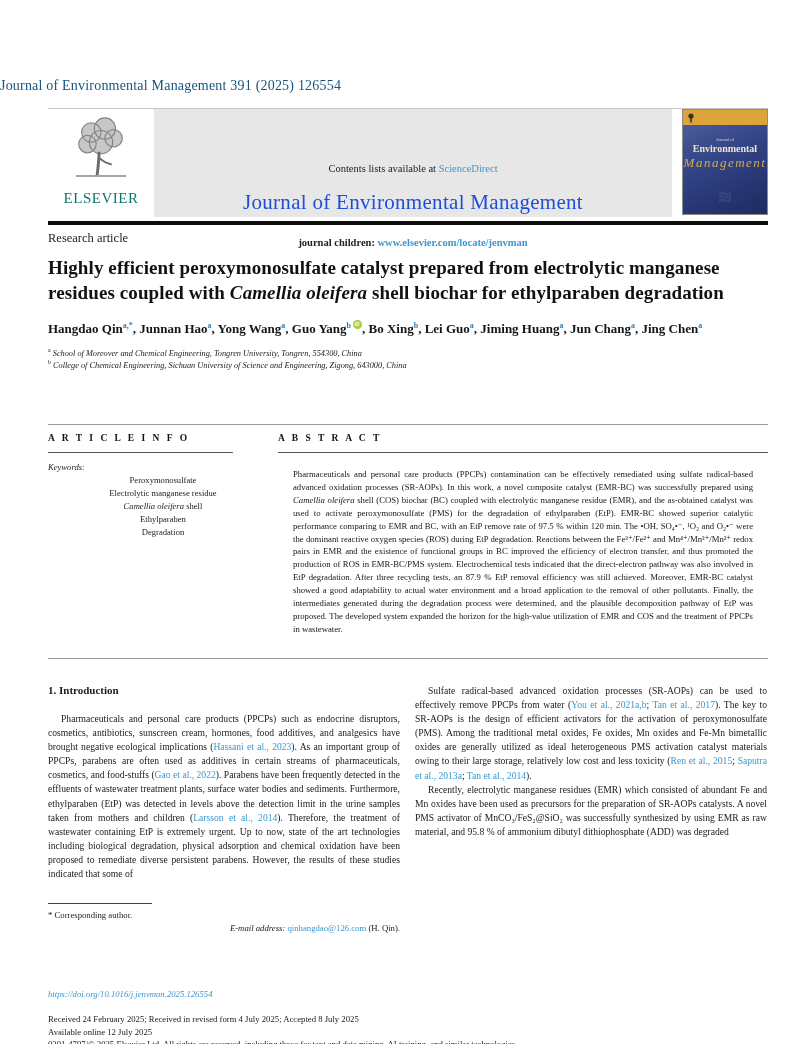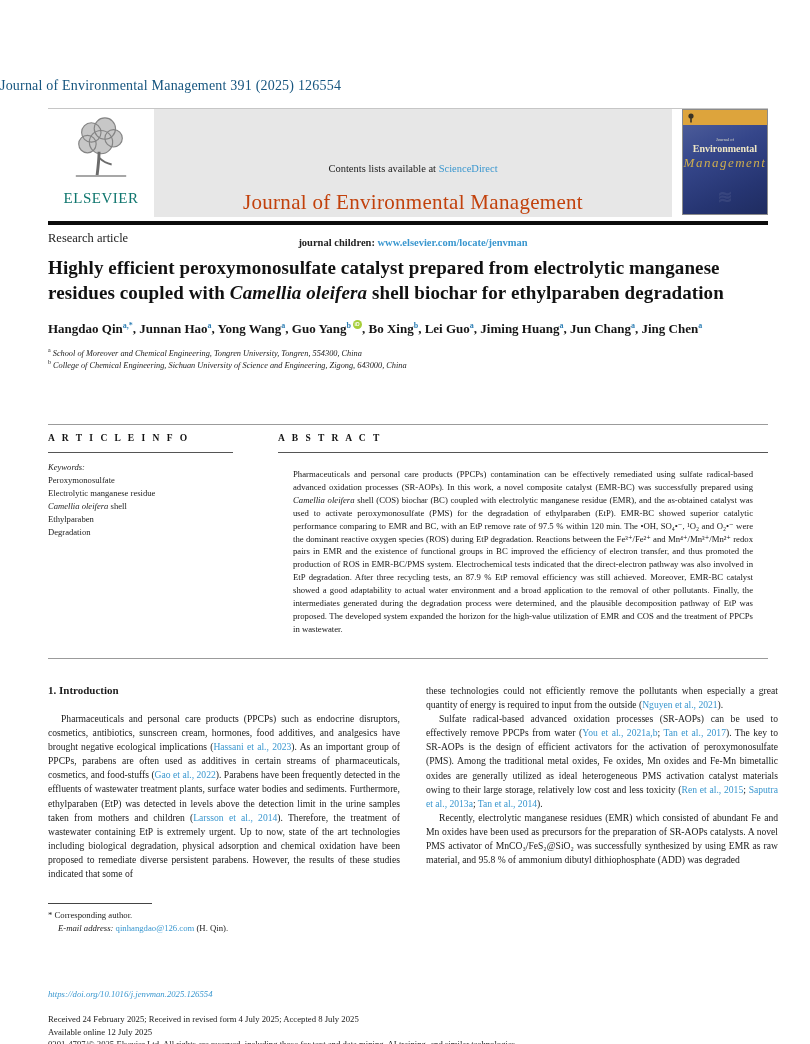--- a/index.html
+++ b/index.html
@@ -12,21 +12,21 @@
 
   
   .masthead{position:absolute;top:108px;left:48px;width:720px;height:108px;
     border-top:1px solid #c6c6c6;display:flex;align-items:stretch;}
   .mast-left{width:106px;display:flex;flex-direction:column;align-items:center;
     justify-content:flex-start;padding-top:6px;background:#fff;}
   .els-word{font-size:15px;color:#0f766e;letter-spacing:.5px;margin-top:11px;
     font-family:"Liberation Serif",serif;}
   .mast-center{flex:1;background:#e7e7e7;text-align:center;padding:10px 8px 8px;margin-right:10px;}
   .contents-line{font-size:10.5px;color:#222;margin-top:44px;}
-  .journal-title{font-size:21px;color:#c2410c;margin-top:16px;letter-spacing:.3px;}
+  .journal-title{font-size:21px;color:#1d4ed8;margin-top:16px;letter-spacing:.3px;}
   .homepage-line{font-size:10.5px;margin-top:22px;font-weight:bold;color:#222;}
   .cover{width:86px;height:106px;border:1px solid #8b8b8b;box-sizing:border-box;
     background:linear-gradient(155deg,#53639f 0%,#35468a 40%,#263572 75%,#1f2c60 100%);
     position:relative;overflow:hidden;}
   .cover-band{height:15px;background:#dda43c;display:flex;align-items:center;padding-left:4px;}
   .cover-titles{text-align:center;margin-top:12px;}
   .cover-sm{font-size:4.5px;color:#d8d8c8;}
   .cover-env{font-size:10px;font-weight:bold;color:#efe7c6;margin-top:1px;}
   .cover-mgmt{font-size:13px;font-style:italic;color:#cfae4e;letter-spacing:1.5px;margin-top:1px;}
   .cover-ghost{position:absolute;bottom:6px;left:0;width:100%;text-align:center;
@@ -48,39 +48,39 @@
   .rule-light{position:absolute;left:48px;width:720px;border-top:1px solid #9b9b9b;}
 
   
   .info-abstract{position:absolute;top:433px;left:48px;width:720px;display:flex;}
   .col-info{width:230px;flex:0 0 230px;}
   .col-abs{flex:1;}
   .sec-heading{font-size:9.5px;font-weight:bold;letter-spacing:2.5px;color:#111;}
   .h-underline{border-top:1px solid #555;margin-top:9px;margin-bottom:9px;}
   .col-info .h-underline{width:185px;}
   .kw-label{font-size:8.6px;font-style:italic;margin-bottom:2px;}
-  .kw-item{font-size:8.6px;line-height:13px;}
+  .kw-item{font-size:8.6px;line-height:13px;text-align:center;}
   .abstract-text{font-size:8.7px;line-height:12.9px;text-align:justify;margin:15px;color:#161616;}
 
   
-  .intro{position:absolute;top:684px;left:48px;width:720px;display:flex;gap:26px;}
+  .intro{position:absolute;top:684px;left:48px;width:720px;display:flex;gap:15px;}
   .intro-col{width:352px;flex:0 0 352px;}
   .intro-heading{font-size:11px;font-weight:bold;margin:0 0 16px;}
   .body-para{font-size:9.6px;line-height:14.1px;text-align:justify;margin:0 0 0;color:#191919;}
-  .body-para.indent{text-indent:13px;margin-top:12px;}
+  .body-para.indent{text-indent:13px;}
   .body-para + .body-para{margin-top:0;}
   .cite{color:#3a97cf;}
   .link{color:#3a97cf;}
   sup.seg-sup{line-height:0;}
 
   
   .footnote{margin-top:22px;}
   .footnote-rule{width:104px;border-top:1px solid #444;margin-bottom:5px;}
   .fn-line{font-size:8.7px;line-height:12.5px;}
-  .fn-email{padding-left:10px;}
+  .fn-email{padding-left:10px;text-align:right;}
 
   
   .footer{position:absolute;top:988px;left:48px;width:720px;font-size:8.7px;line-height:12.3px;color:#1a1a1a;}
   .footer-doi{margin-bottom:13px;font-style:italic;}
 
   .orcid{display:inline-block;width:9px;height:9px;border-radius:50%;background:#a6ce39;
     margin-left:2px;position:relative;top:-4px;}
   .orcid::after{content:"iD";position:absolute;top:1px;left:1.5px;font-size:5px;color:#fff;
     font-family:"Liberation Sans",sans-serif;font-weight:bold;}
 </style>
@@ -173,21 +173,20 @@
     <div class="intro-col">
       <h2 class="intro-heading">1. Introduction</h2>
       <p class="body-para indent"><span>Pharmaceuticals and personal care products (PPCPs) such as endocrine disruptors, cosmetics, antibiotics, sunscreen cream, hormones, food additives, and analgesics have brought negative ecological implications (</span><span class="cite">Hassani et al., 2023</span><span>). As an important group of PPCPs, parabens are often used as additives in certain streams of pharmaceuticals, cosmetics, and food-stuffs (</span><span class="cite">Gao et al., 2022</span><span>). Parabens have been frequently detected in the effluents of wastewater treatment plants, surface water bodies and sediments. Furthermore, ethylparaben (EtP) was detected in levels above the detection limit in the urine samples taken from mothers and children (</span><span class="cite">Larsson et al., 2014</span><span>). Therefore, the treatment of wastewater containing EtP is extremely urgent. Up to now, state of the art technologies including biological degradation, physical adsorption and chemical oxidation have been proposed to remediate diverse persistent parabens. However, the results of these studies indicated that some of</span></p>
       <div class="footnote">
         <div class="footnote-rule"></div>
         <div class="fn-line">* Corresponding author.</div>
         <div class="fn-line fn-email"><em>E-mail address: </em><span class="link">qinhangdao@126.com</span><span> (H. Qin).</span></div>
       </div>
     </div>
     <div class="intro-col">
-      <p class="body-para"><span>these technologies could not efficiently remove the pollutants when especially a great quantity of energy is required to input from the outside (</span><span class="cite">Nguyen et al., 2021</span><span>).</span></p>
       <p class="body-para indent"><span>Sulfate radical-based advanced oxidation processes (SR-AOPs) can be used to effectively remove PPCPs from water (</span><span class="cite">You et al., 2021a,b</span><span>; </span><span class="cite">Tan et al., 2017</span><span>). The key to SR-AOPs is the design of efficient activators for the activation of peroxymonosulfate (PMS). Among the traditional metal oxides, Fe oxides, Mn oxides and Fe-Mn bimetallic oxides are generally utilized as ideal heterogeneous PMS activation catalyst materials owing to their large storage, relatively low cost and less toxicity (</span><span class="cite">Ren et al., 2015</span><span>; </span><span class="cite">Saputra et al., 2013a</span><span>; </span><span class="cite">Tan et al., 2014</span><span>).</span></p>
       <p class="body-para indent"><span>Recently, electrolytic manganese residues (EMR) which consisted of abundant Fe and Mn oxides have been used as precursors for the preparation of SR-AOPs catalysts. A novel PMS activator of MnCO₃/FeS₂@SiO₂ was successfully synthesized by using EMR as raw material, and 95.8 % of ammonium dibutyl dithiophosphate (ADD) was degraded</span></p>
     </div>
   </div>
 
   <div class="footer">
     <div class="footer-doi"><span class="link">https://doi.org/10.1016/j.jenvman.2025.126554</span></div>
     <div>Received 24 February 2025; Received in revised form 4 July 2025; Accepted 8 July 2025</div>
     <div>Available online 12 July 2025</div>
     <div>0301-4797/© 2025 Elsevier Ltd. All rights are reserved, including those for text and data mining, AI training, and similar technologies.</div>

